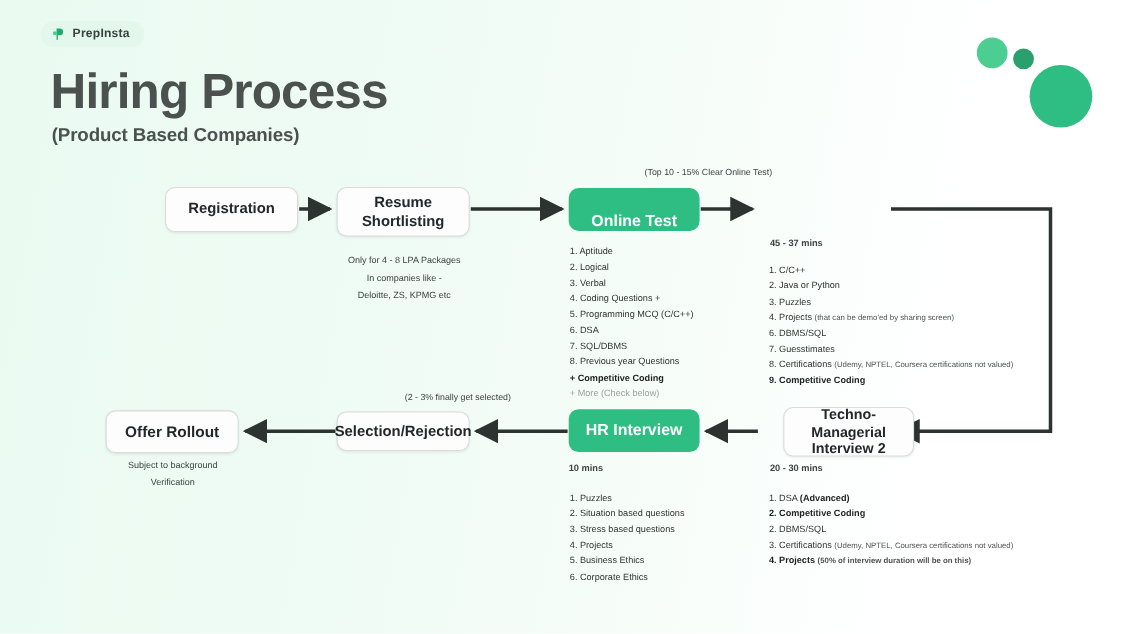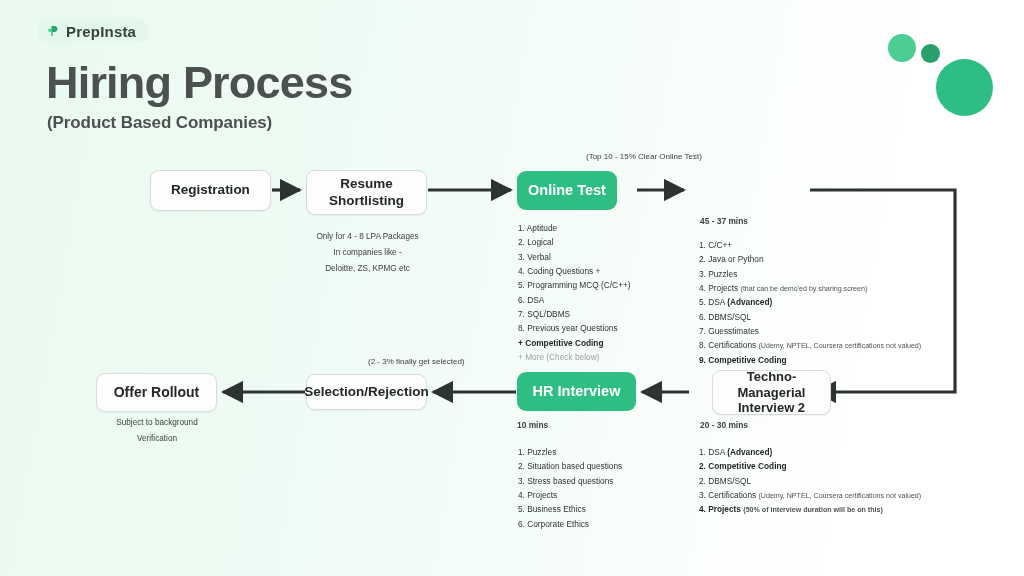--- a/index.html
+++ b/index.html
@@ -18,21 +18,21 @@
   #deco-b{left:921px;top:44px;width:19px;height:19px;background:#29a06e;}
   #deco-c{left:936px;top:59px;width:57px;height:57px;background:#2ebd82;}
 
   
   #logo-badge{
     position:absolute;left:37px;top:19px;height:24px;
     display:flex;align-items:center;gap:6px;
     background:#e4f7ed;border-radius:12px;padding:0 13px 0 9px;
   }
   #logo-mark{width:14px;height:14px;display:block;}
-  #logo-text{font-size:15px;font-weight:bold;color:#3a4240;letter-spacing:.2px;}
+  #logo-text{font-size:11px;font-weight:bold;color:#3a4240;letter-spacing:.2px;}
 
   
   #page-title{
     position:absolute;left:46px;top:57px;
     font-size:45px;font-weight:bold;color:#4a514e;letter-spacing:-0.8px;
   }
   #page-subtitle{
     position:absolute;left:47px;top:113px;
     font-size:17px;font-weight:bold;color:#4a514e;letter-spacing:-0.1px;
   }
@@ -45,21 +45,21 @@
   }
   .node.plain{
     background:#fdfdfd;border:1px solid #d8dcda;color:#22282a;
     box-shadow:0 1px 2px rgba(0,0,0,.06);
   }
   .node.accent{background:#2ebd82;color:#ffffff;border:none;}
   .node .lbl{white-space:pre-line;}
 
   #n-registration{left:150px;top:170px;width:121px;height:41px;font-size:13.5px;}
   #n-resume     {left:306px;top:170px;width:121px;height:45px;font-size:13.5px;}
-  #n-online     {left:517px;top:171px;width:100px;height:39px;font-size:14.5px;}
+  #n-online     {left:517px;top:171px;width:119px;height:39px;font-size:14.5px;align-items:flex-end;}
   #n-tech1      {left:690px;top:169px;width:119px;height:42px;font-size:13px;}
   #n-techno2    {left:690px;top:370px;width:119px;height:45px;font-size:13px;margin-left:22px;}
   #n-hr         {left:517px;top:372px;width:119px;height:39px;font-size:14.5px;}
   #n-selection  {left:306px;top:374px;width:121px;height:36px;font-size:13.5px;}
   #n-offer      {left: 96px;top:373px;width:121px;height:39px;font-size:14px;}
 
   
   #wires{position:absolute;left:0;top:0;width:1024px;height:576px;pointer-events:none;}
 
   
@@ -173,21 +173,20 @@
       <div class="row">7. SQL/DBMS</div>
       <div class="row">8. Previous year Questions</div>
       <div class="row strong">+ Competitive Coding</div>
       <div class="row muted">+ More (Check below)</div>
     </div>
   <div class="list" id="list-tech1">
       <div class="row">1. C/C++</div>
       <div class="row">2. Java or Python</div>
       <div class="row">3. Puzzles</div>
       <div class="row">4. Projects <span class="sub">(that can be demo'ed by sharing screen)</span></div>
-      <div class="row">5. DSA <b>(Advanced)</b></div>
       <div class="row">6. DBMS/SQL</div>
       <div class="row">7. Guesstimates</div>
       <div class="row">8. Certifications <span class="sub">(Udemy, NPTEL, Coursera certifications not valued)</span></div>
       <div class="row strong">9. Competitive Coding</div>
     </div>
   <div class="list" id="list-hr">
       <div class="row">1. Puzzles</div>
       <div class="row">2. Situation based questions</div>
       <div class="row">3. Stress based questions</div>
       <div class="row">4. Projects</div>

